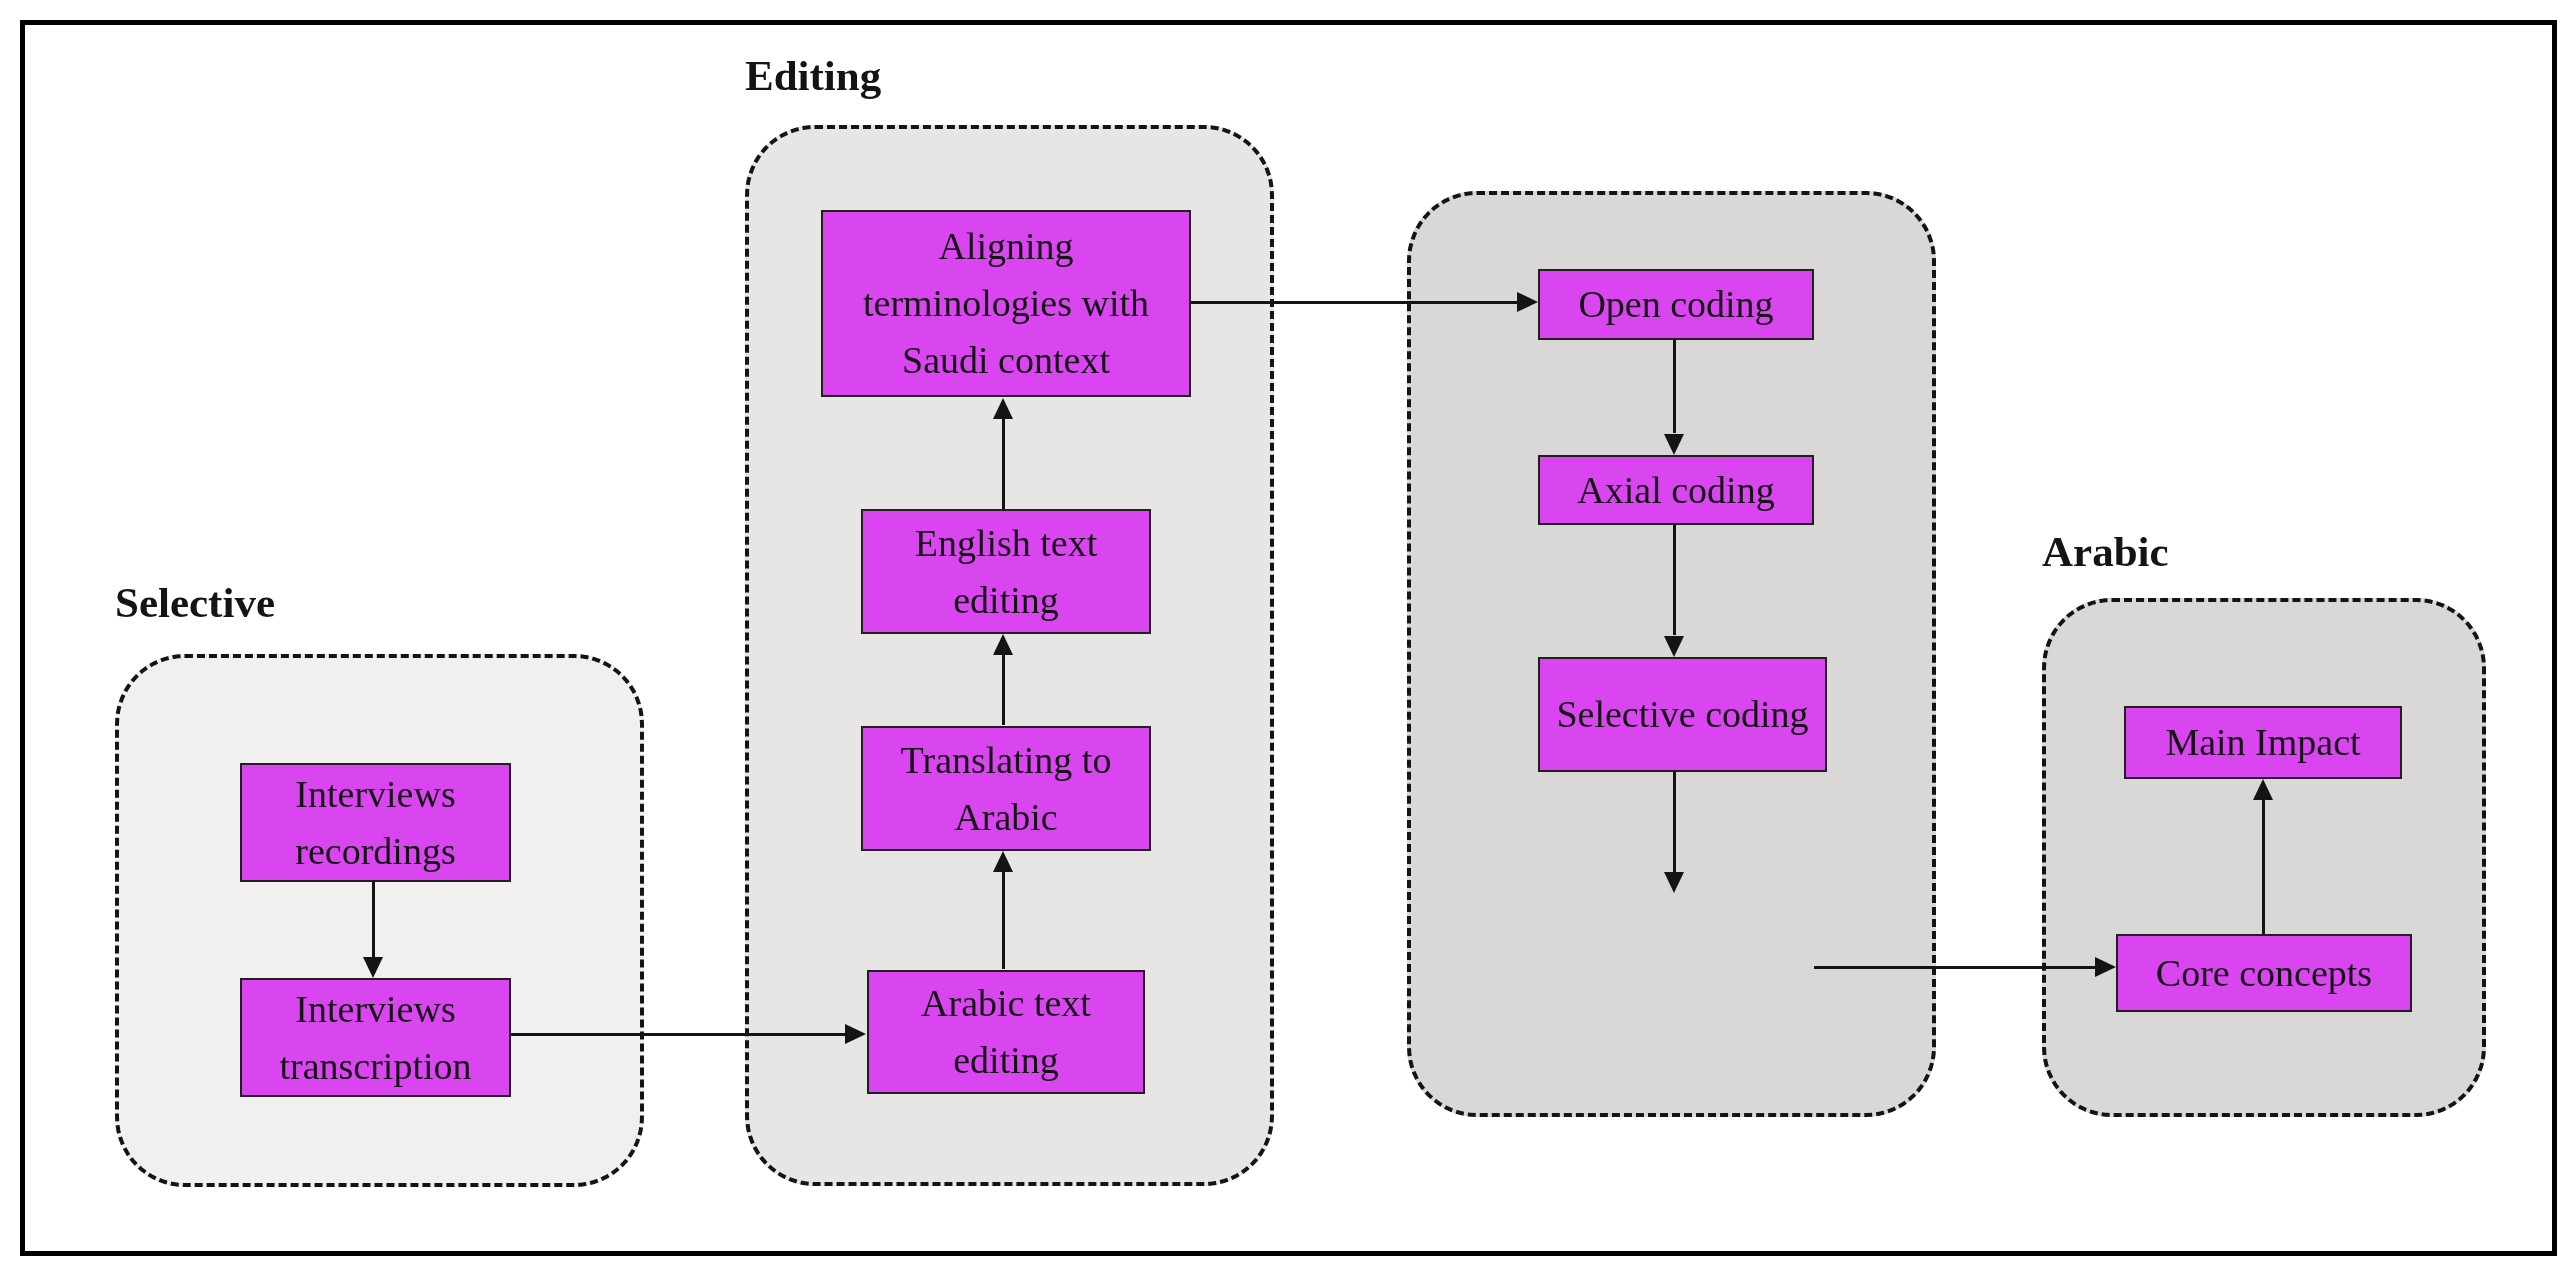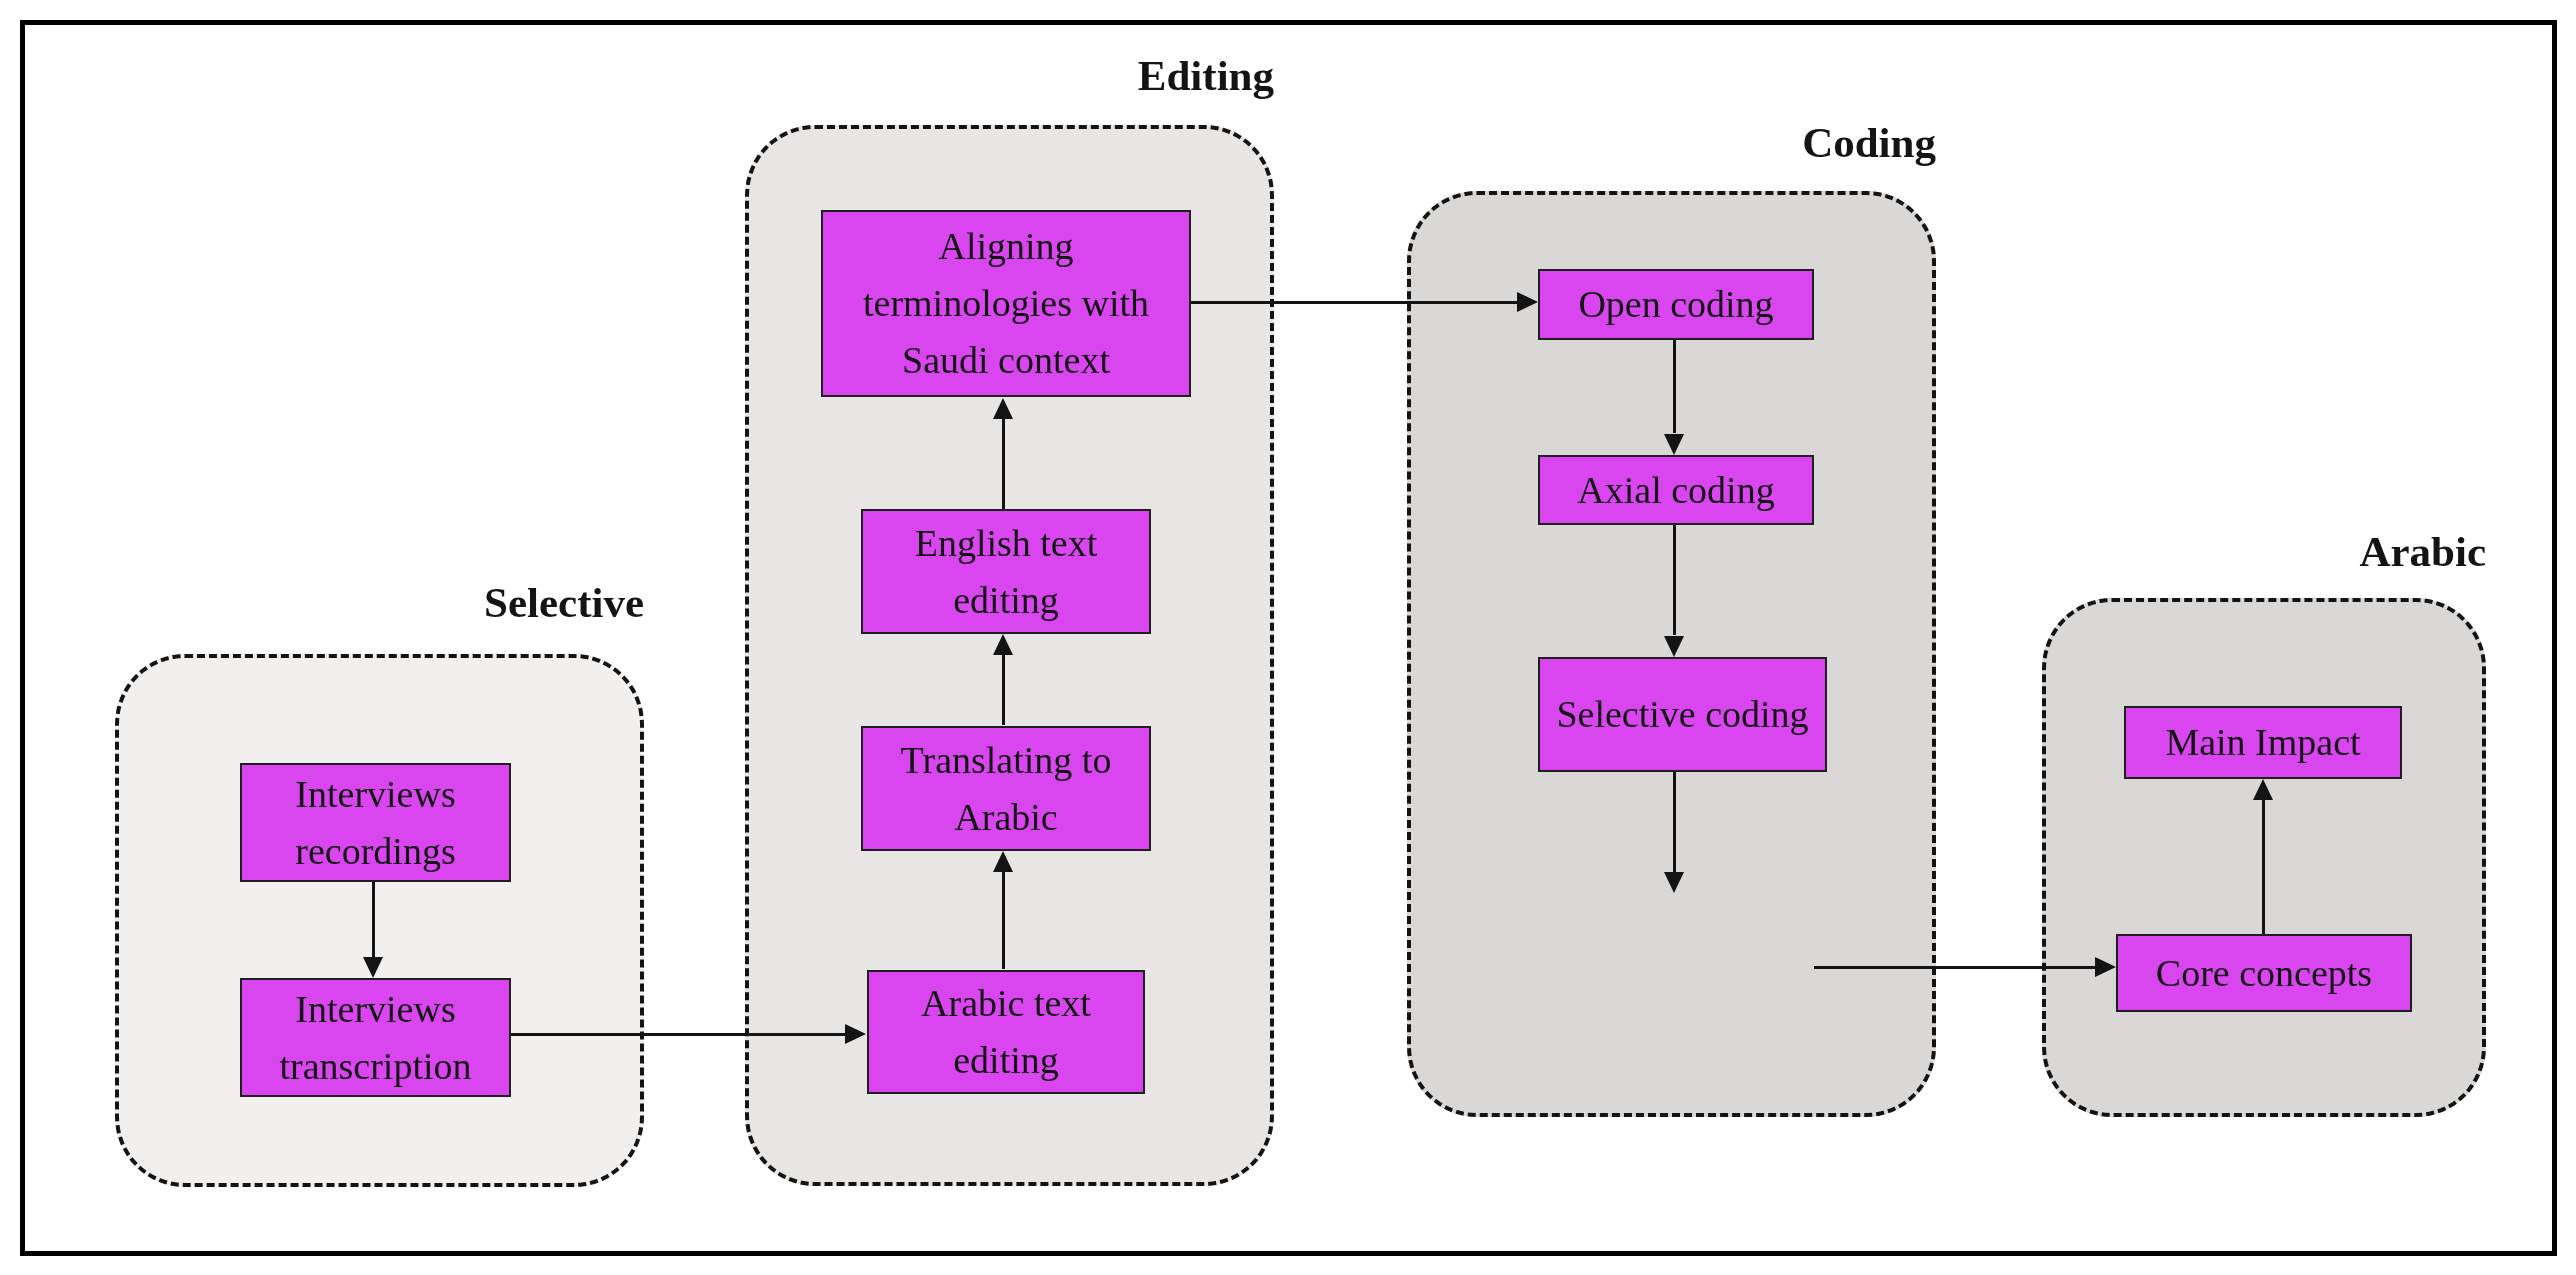--- a/index.html
+++ b/index.html
@@ -18,21 +18,21 @@
     box-sizing:border-box;
   }
   .group{
     position:absolute;
     border:4.1px dashed #141414;
     border-radius:70px;
     box-sizing:border-box;
   }
   .group-label{
     position:absolute;
-    text-align:right;
+    text-align:left;
     font-weight:bold;
     font-size:43px;
     line-height:1.15;
   }
   .node{
     position:absolute;
     background:#d946ef;
     border:2.5px solid #1f1f1f;
     box-sizing:border-box;
     display:flex;
@@ -65,21 +65,20 @@
 
   <div class="frame"></div>
 
   <div class="group" style="left: 115px; top: 654px; width: 529px; height: 533px; background-color: rgb(241, 240, 239);"></div>
   <div class="group" style="left: 745px; top: 125px; width: 529px; height: 1061px; background-color: rgb(232, 230, 229);"></div>
   <div class="group" style="left: 1407px; top: 191px; width: 529px; height: 926px; background-color: rgb(217, 216, 215);"></div>
   <div class="group" style="left: 2042px; top: 598px; width: 444px; height: 519px; background-color: rgb(217, 216, 215);"></div>
 
   <div class="group-label" style="left:115px;top:578px;width:529px">Selective</div>
   <div class="group-label" style="left:745px;top:51px;width:529px">Editing</div>
-  <div class="group-label" style="left:1407px;top:118px;width:529px">Coding</div>
   <div class="group-label" style="left:2042px;top:527px;width:444px">Arabic</div>
 
   <div class="node" style="left:240px;top:763px;width:271px;height:119px">Interviews recordings</div>
   <div class="node" style="left:240px;top:978px;width:271px;height:119px">Interviews transcription</div>
 
   <div class="node" style="left:821px;top:210px;width:370px;height:187px">Aligning terminologies with Saudi context</div>
   <div class="node" style="left:861px;top:509px;width:290px;height:125px">English text editing</div>
   <div class="node" style="left:861px;top:726px;width:290px;height:125px">Translating to Arabic</div>
   <div class="node" style="left:867px;top:970px;width:278px;height:124px">Arabic text editing</div>
 

